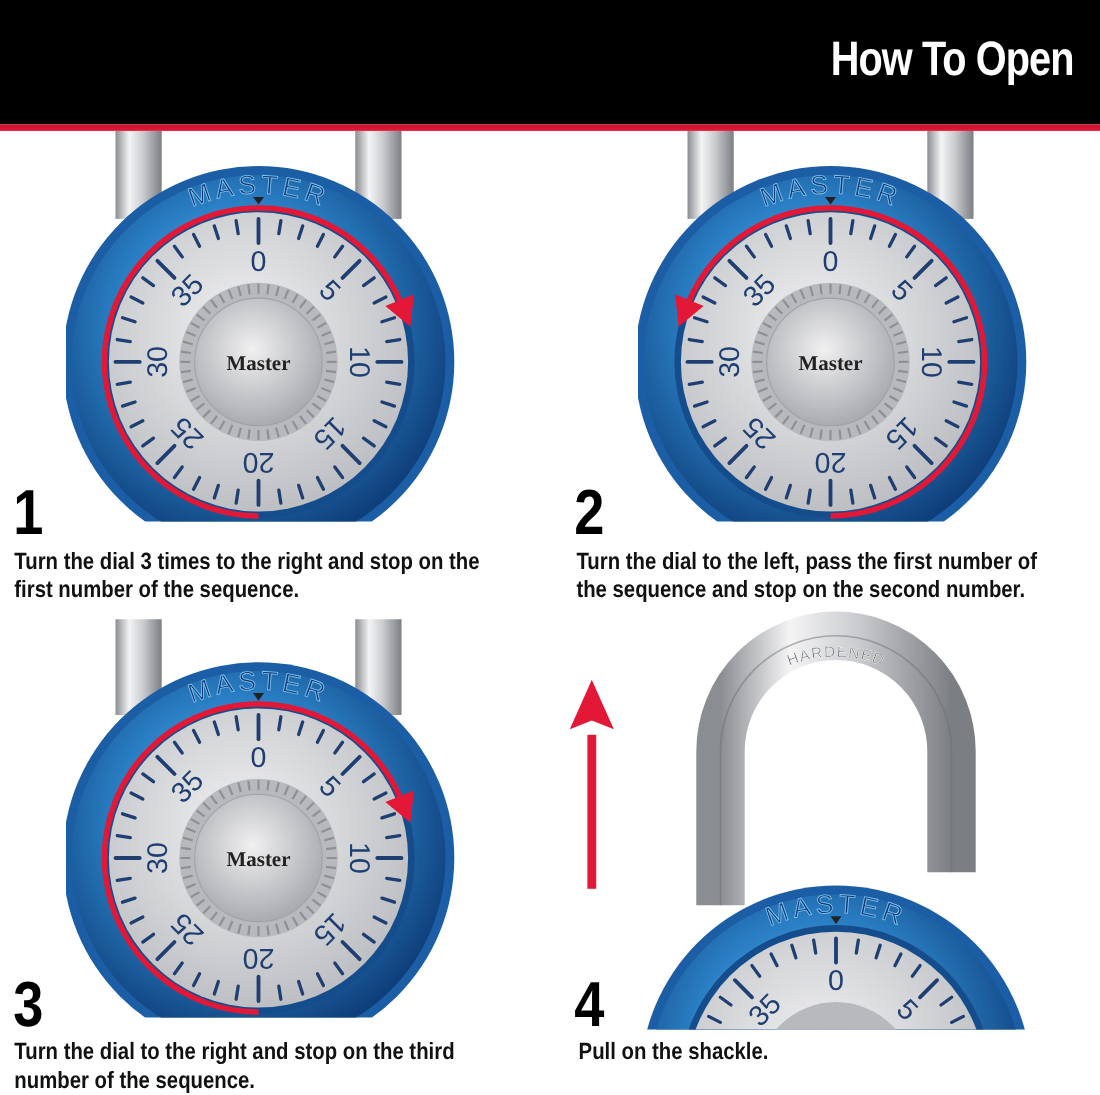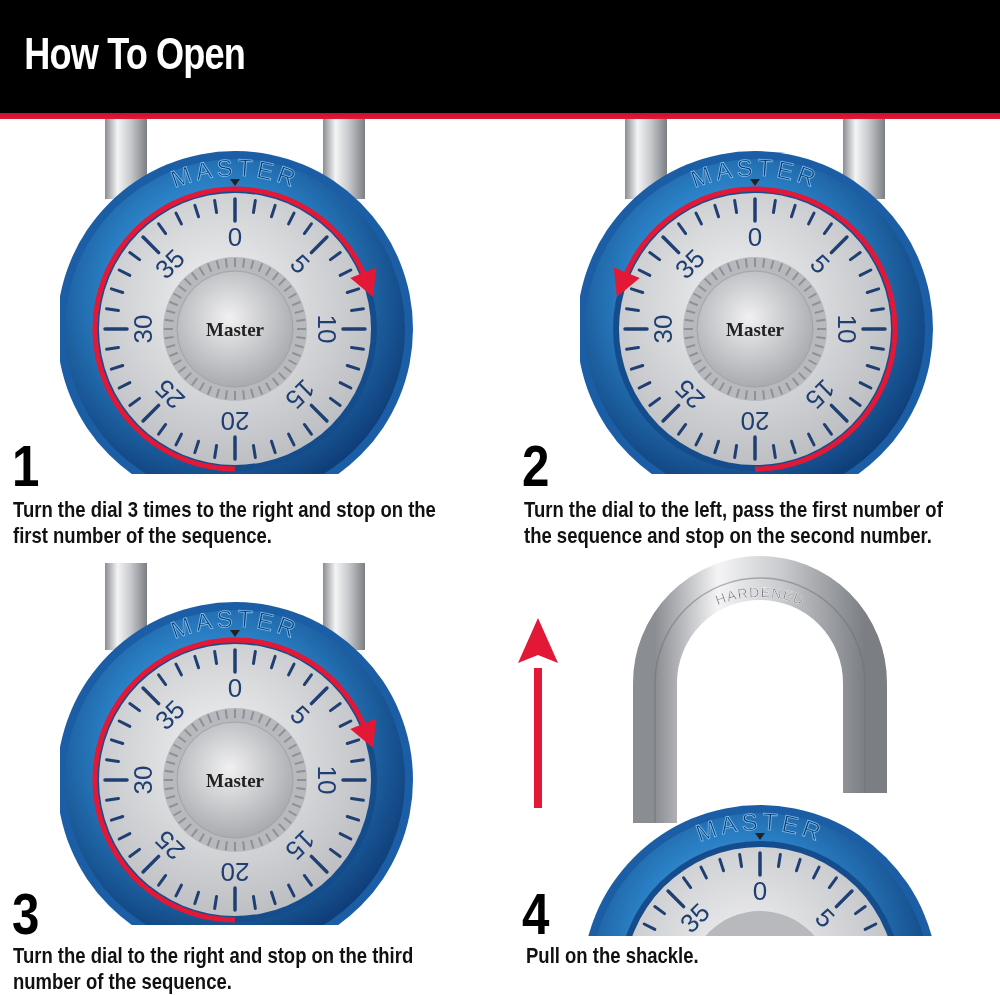--- a/index.html
+++ b/index.html
@@ -1,21 +1,21 @@
 <!DOCTYPE html>
 <html><head>
   <meta charset="utf-8">
   <style>
     * { box-sizing: border-box; margin: 0; padding: 0; }
     html, body { width: 1000px; height: 995px; background: #ffffff; overflow: hidden; }
     body { position: relative; font-family: "Liberation Sans", sans-serif; color: #000; }
 
     .header {
       position: absolute; left: 0; top: 0; width: 1000px; height: 113px;
-      background: #000; display: flex; align-items: center; justify-content: flex-start;
+      background: #000; display: flex; align-items: center; justify-content: flex-end;
     }
     .header-title {
       color: #fff; font-weight: bold; font-size: 44px; letter-spacing: -1px;
       transform: scaleX(0.82); transform-origin: center; margin-top: -6px;
     }
     .header-stripe {
       position: absolute; left: 0; top: 113px; width: 1000px; height: 6px;
       background: linear-gradient(#c8102e, #e31837);
     }
 

